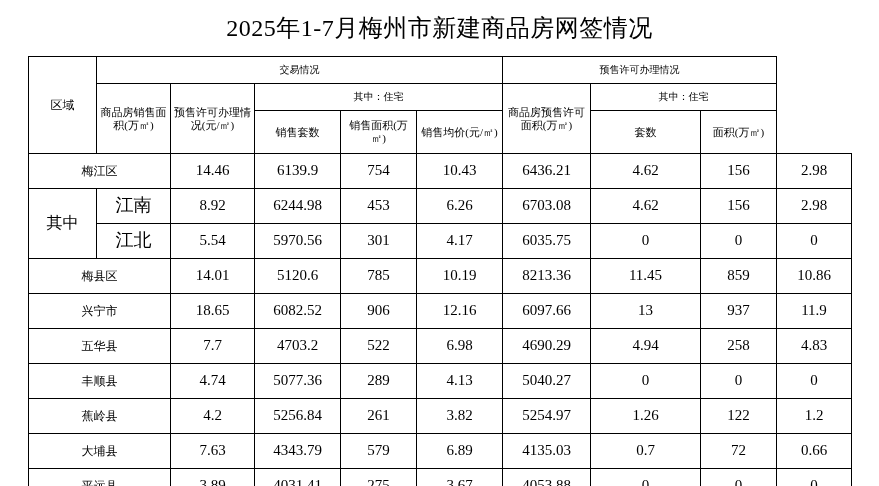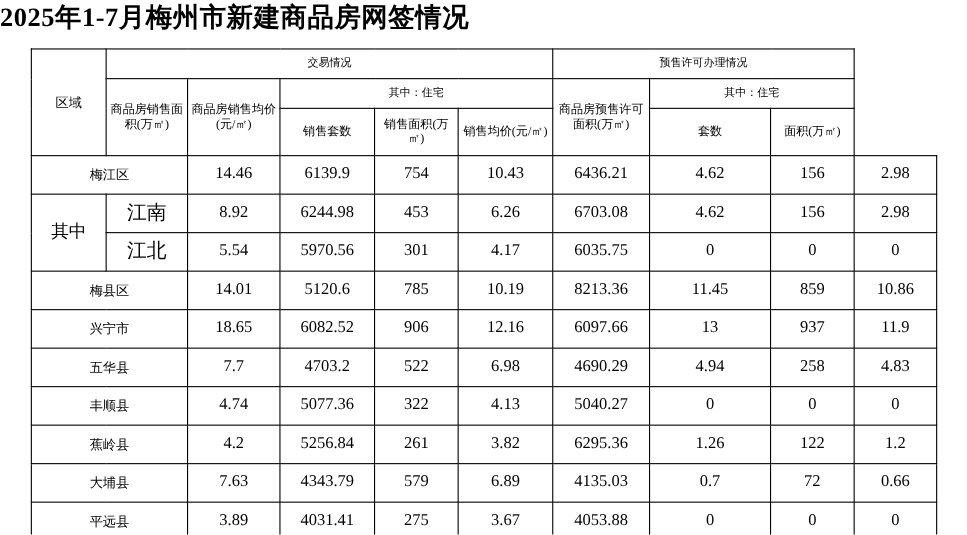--- a/index.html
+++ b/index.html
@@ -14,24 +14,25 @@
     color: #000000;
     overflow: hidden;
   }
   .page {
     width: 879px;
     height: 486px;
     position: relative;
     box-sizing: border-box;
   }
   .doc-title {
+    text-align: center;
     font-size: 24px;
-    font-weight: bold;
+    font-weight: normal;
     letter-spacing: 0.5px;
-    padding-top: 0;
+    padding-top: 12px;
     padding-bottom: 12px;
     font-family: "Liberation Serif", "DejaVu Serif", serif;
   }
   .table-wrap {
     padding: 0 28px;
     box-sizing: border-box;
   }
   table.grid {
     border-collapse: collapse;
     width: 823px;
@@ -93,21 +94,21 @@
         <col style="width:75px">
       </colgroup>
       <thead>
         <tr class="h-row1">
           <td rowspan="3" class="region-cell">区域</td>
           <td colspan="5" class="hdr-main">交易情况</td>
           <td colspan="3" class="hdr-main">预售许可办理情况</td>
         </tr>
         <tr class="h-row2">
           <td rowspan="2" class="hdr-small">商品房销售面积(万㎡)</td>
-          <td rowspan="2" class="hdr-small">商品房销售均价(元/㎡)</td>
+          <td rowspan="2" class="hdr-small">预售许可办理情况(元/㎡)</td>
           <td colspan="3" class="hdr-main">其中：住宅</td>
           <td rowspan="2" class="hdr-small">商品房预售许可面积(万㎡)</td>
           <td colspan="2" class="hdr-main">其中：住宅</td>
         </tr>
         <tr class="h-row3">
           <td class="hdr-small">销售套数</td>
           <td class="hdr-small">销售面积(万㎡)</td>
           <td class="hdr-small">销售均价(元/㎡)</td>
           <td class="hdr-small">套数</td>
           <td class="hdr-small">面积(万㎡)</td>
@@ -185,35 +186,35 @@
           <td class="num-cell">4690.29</td>
           <td class="num-cell">4.94</td>
           <td class="num-cell">258</td>
           <td class="num-cell">4.83</td>
         </tr>
 
         <tr>
           <td colspan="2" class="region-cell">丰顺县</td>
             <td class="num-cell">4.74</td>
           <td class="num-cell">5077.36</td>
-          <td class="num-cell">322</td>
+          <td class="num-cell">289</td>
           <td class="num-cell">4.13</td>
           <td class="num-cell">5040.27</td>
           <td class="num-cell">0</td>
           <td class="num-cell">0</td>
           <td class="num-cell">0</td>
         </tr>
 
         <tr>
           <td colspan="2" class="region-cell">蕉岭县</td>
             <td class="num-cell">4.2</td>
           <td class="num-cell">5256.84</td>
           <td class="num-cell">261</td>
           <td class="num-cell">3.82</td>
-          <td class="num-cell">6295.36</td>
+          <td class="num-cell">5254.97</td>
           <td class="num-cell">1.26</td>
           <td class="num-cell">122</td>
           <td class="num-cell">1.2</td>
         </tr>
 
         <tr>
           <td colspan="2" class="region-cell">大埔县</td>
             <td class="num-cell">7.63</td>
           <td class="num-cell">4343.79</td>
           <td class="num-cell">579</td>

